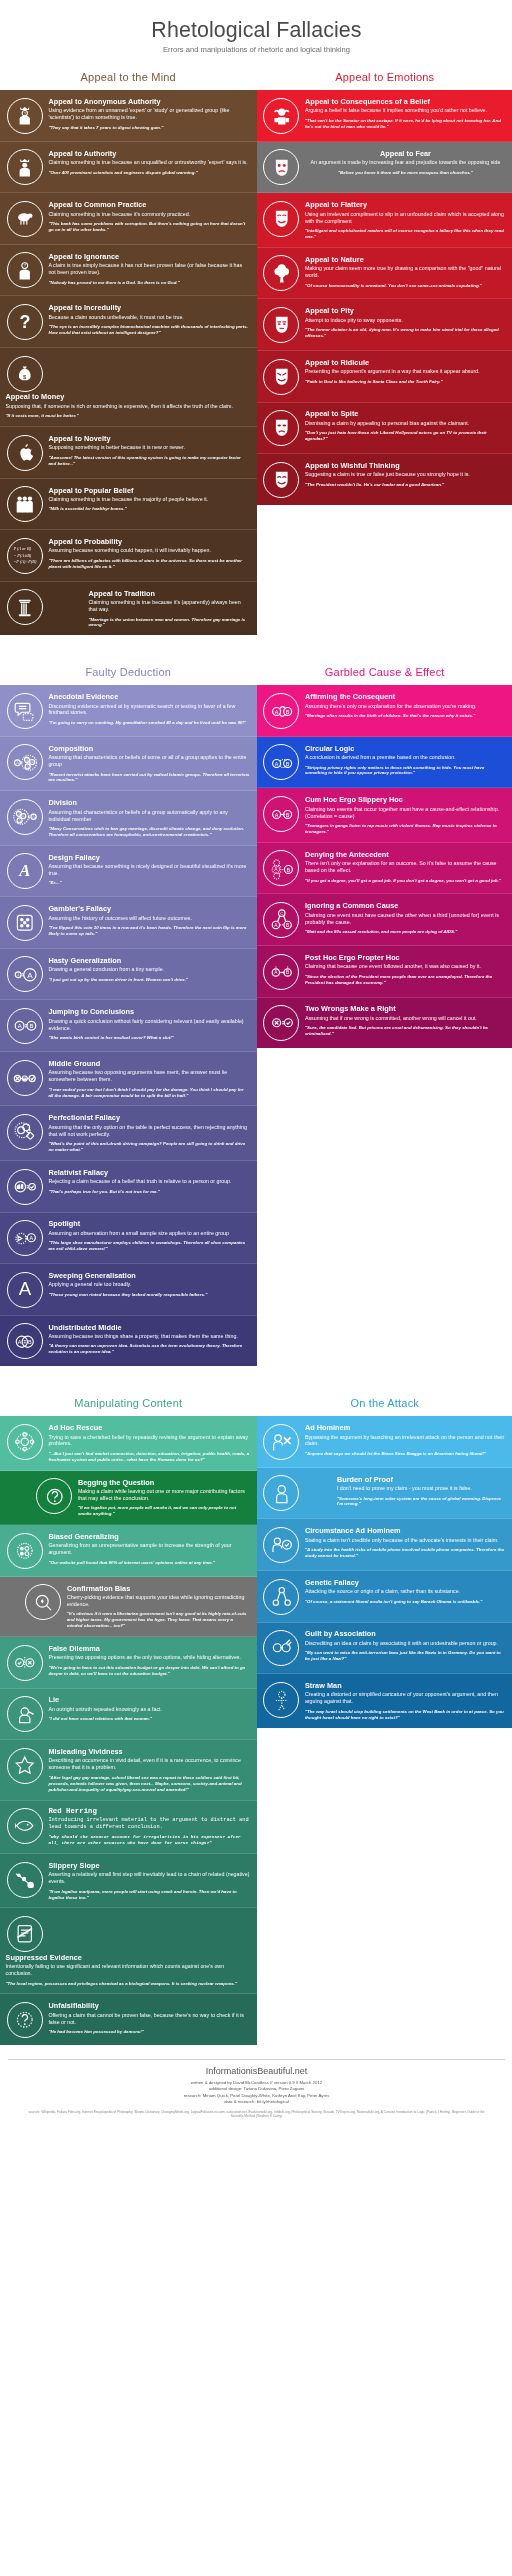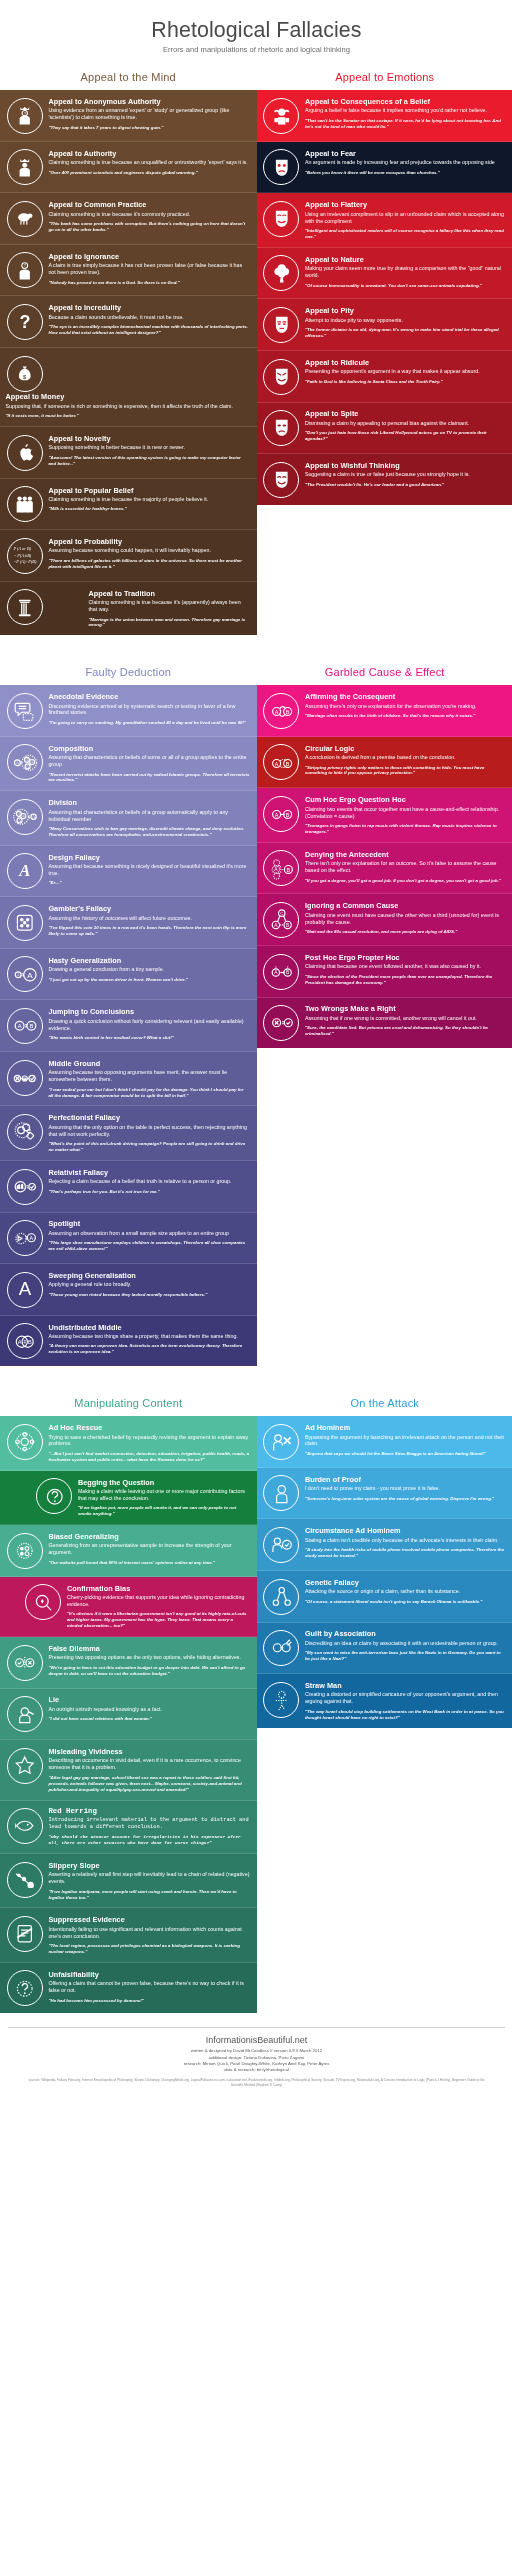--- a/index.html
+++ b/index.html
@@ -269,21 +269,21 @@
                 <path d="M11 18h10v10H11z"></path>
                 <path d="M6 19h5v6H6zM21 19h5v6h-5z"></path>
               </svg>
             </div>
             <div class="body">
               <div class="t">Appeal to Consequences of a Belief</div>
               <div class="d">Arguing a belief is false because it implies something you'd rather not believe.</div>
               <div class="q">"That can't be the Senator on that sextape. If it were, he'd be lying about not knowing her. And he's not the kind of man who would lie."</div>
             </div>
           </div>
-          <div class="card" style="background: #0f172a;">
+          <div class="card" style="background: #737373; text-align: center;">
             <div class="badge">
               <svg width="23.5" height="23.5" viewBox="0 0 32 32" fill="#fff">
                 <path d="M8 5h16v12c0 6-3.4 10-8 10S8 23 8 17z"></path>
                 <circle cx="12.5" cy="13" r="2" fill="#e8192c"></circle>
                 <circle cx="19.5" cy="13" r="2" fill="#e8192c"></circle>
                 <path d="M12 22c2-2.2 6-2.2 8 0" stroke="#e8192c" stroke-width="1.6" fill="none"></path>
               </svg>
             </div>
             <div class="body">
               <div class="t">Appeal to Fear</div>
@@ -612,21 +612,21 @@
                 <path d="M13 13c3-3.4 6-3.4 8 0M21 21c-3 3.4-6 3.4-8 0"></path>
                 <path d="M20 12.4l1.4.8-.4 1.6M14 21.6l-1.4-.8.4-1.6" fill="#fff" stroke="none"></path>
               </svg>
             </div>
             <div class="body">
               <div class="t">Affirming the Consequent</div>
               <div class="d">Assuming there's only one explanation for the observation you're making.</div>
               <div class="q">"Marriage often results in the birth of children. So that's the reason why it exists."</div>
             </div>
           </div>
-          <div class="card" style="background: #b91c1c;">
+          <div class="card" style="background: #1d4ed8;">
             <div class="badge">
               <svg width="23.5" height="23.5" viewBox="0 0 32 32" fill="none" stroke="#fff" stroke-width="1.6">
                 <circle cx="9" cy="17" r="5.4"></circle>
                 <text x="9" y="20" font-size="7.4" text-anchor="middle" fill="#fff" stroke="none" font-family="Liberation Sans">A</text>
                 <circle cx="24" cy="17" r="5.4"></circle>
                 <text x="24" y="20" font-size="7.4" text-anchor="middle" fill="#fff" stroke="none" font-family="Liberation Sans">B</text>
                 <path d="M14 13.6c3-2.8 6-2.8 8 0" stroke-dasharray="1.4 1.4"></path>
                 <path d="M22 20.4c-3 2.8-6 2.8-8 0" stroke-dasharray="1.4 1.4"></path>
               </svg>
             </div>
@@ -641,21 +641,21 @@
               <svg width="23.5" height="23.5" viewBox="0 0 32 32" fill="none" stroke="#fff" stroke-width="1.6">
                 <circle cx="9" cy="17" r="5.4"></circle>
                 <text x="9" y="20" font-size="7.4" text-anchor="middle" fill="#fff" stroke="none" font-family="Liberation Sans">A</text>
                 <circle cx="24" cy="17" r="5.4"></circle>
                 <text x="24" y="20" font-size="7.4" text-anchor="middle" fill="#fff" stroke="none" font-family="Liberation Sans">B</text>
                 <path d="M14.8 17h3.4"></path>
                 <path d="M18 14.8l2.4 2.2-2.4 2.2z" fill="#fff" stroke="none"></path>
               </svg>
             </div>
             <div class="body">
-              <div class="t">Cum Hoc Ergo Question Hoc</div>
+              <div class="t">Cum Hoc Ergo Slippery Hoc</div>
               <div class="d">Claiming two events that occur together must have a cause-and-effect relationship. (Correlation = cause)</div>
               <div class="q">"Teenagers in gangs listen to rap music with violent themes. Rap music inspires violence in teenagers."</div>
             </div>
           </div>
           <div class="card" style="background: rgb(192, 17, 109);">
             <div class="badge">
               <svg width="23.5" height="23.5" viewBox="0 0 32 32" fill="none" stroke="#fff" stroke-width="1.6">
                 <circle cx="8" cy="17" r="5" stroke-dasharray="1.4 1.4"></circle>
                 <text x="8" y="19.6" font-size="6.6" text-anchor="middle" fill="#fff" stroke="none" font-family="Liberation Sans">A</text>
                 <circle cx="9" cy="8" r="4" stroke-dasharray="1.4 1.4"></circle>
@@ -775,21 +775,21 @@
                 <circle cx="12" cy="20" r="2.6" fill="#fff" stroke="none"></circle>
                 <circle cx="19" cy="20" r="2.6"></circle>
               </svg>
             </div>
             <div class="body">
               <div class="t">Biased Generalizing</div>
               <div class="d">Generalizing from an unrepresentative sample to increase the strength of your argument.</div>
               <div class="q">"Our website poll found that 90% of internet users' opinions online at any time."</div>
             </div>
           </div>
-          <div class="card" style="background: #be185d; padding-left: 24px;">
+          <div class="card" style="background: #737373; padding-left: 24px;">
             <div class="badge">
               <svg width="23.5" height="23.5" viewBox="0 0 32 32" fill="none" stroke="#fff" stroke-width="1.6">
                 <circle cx="14" cy="14" r="8"></circle>
                 <path d="M14 11l2 3-2 3-2-3z" fill="#fff" stroke="none"></path>
                 <path d="M20 20l6 6"></path>
               </svg>
             </div>
             <div class="body">
               <div class="t">Confirmation Bias</div>
               <div class="d">Cherry-picking evidence that supports your idea while ignoring contradicting evidence.</div>
@@ -860,21 +860,21 @@
                 <circle cx="15" cy="15" r="3" fill="#fff" stroke="none"></circle>
                 <circle cx="24" cy="23" r="4.4" fill="#fff" stroke="none"></circle>
               </svg>
             </div>
             <div class="body">
               <div class="t">Slippery Slope</div>
               <div class="d">Asserting a relatively small first step will inevitably lead to a chain of related (negative) events.</div>
               <div class="q">"If we legalise marijuana, more people will start using crack and heroin. Then we'd have to legalise those too."</div>
             </div>
           </div>
-          <div class="card" style="background: rgb(42, 115, 94);">
+          <div class="card" style="background: rgb(42, 115, 94); flex-direction: column;">
             <div class="badge">
               <svg width="23.5" height="23.5" viewBox="0 0 32 32" fill="none" stroke="#fff" stroke-width="1.6">
                 <rect x="7" y="5" width="18" height="22" rx="2"></rect>
                 <path d="M11 11h10M11 15h10M11 19h6"></path>
                 <path d="M6 21l20-12" stroke-width="2.4"></path>
               </svg>
             </div>
             <div class="body">
               <div class="t">Suppressed Evidence</div>
               <div class="d">Intentionally failing to use significant and relevant information which counts against one's own conclusion.</div>
@@ -907,21 +907,21 @@
                 <path d="M5 28v-7c0-3 2.6-5 6-5s6 2 6 5"></path>
                 <path d="M19 10l9 9M28 10l-9 9" stroke-width="2.2"></path>
               </svg>
             </div>
             <div class="body">
               <div class="t">Ad Hominem</div>
               <div class="d">Bypassing the argument by launching an irrelevant attack on the person and not their claim.</div>
               <div class="q">"Anyone that says we should let the Brave Sites Bragga is an American hating liberal!"</div>
             </div>
           </div>
-          <div class="card" style="background: rgb(64, 169, 219);">
+          <div class="card" style="background: rgb(64, 169, 219); gap: 32px;">
             <div class="badge">
               <svg width="23.5" height="23.5" viewBox="0 0 32 32" fill="none" stroke="#fff" stroke-width="1.6">
                 <circle cx="16" cy="10" r="5"></circle>
                 <path d="M16 16c-4 0-7 2-7 5v7h14v-7c0-3-3-5-7-5z"></path>
                 <text x="16" y="25" font-size="7" text-anchor="middle" fill="#45b6e8" stroke="none" font-family="Liberation Sans">?</text>
               </svg>
             </div>
             <div class="body">
               <div class="t">Burden of Proof</div>
               <div class="d">I don't need to prove my claim - you must prove it is false.</div>

